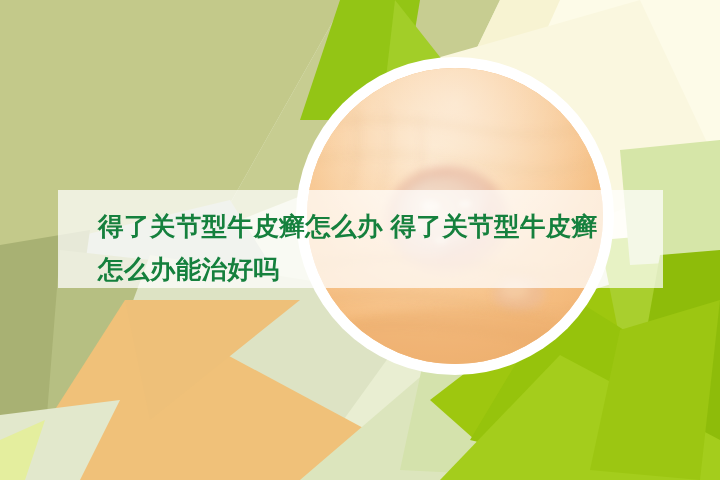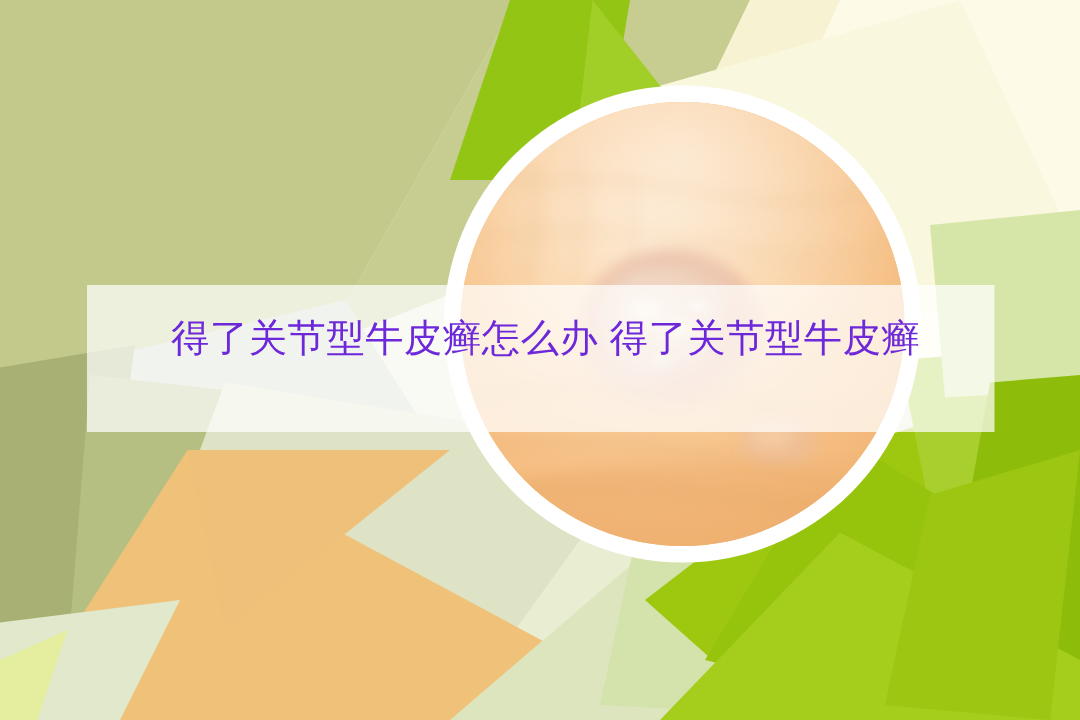--- a/index.html
+++ b/index.html
@@ -181,15 +181,15 @@
 
         <g filter="url(#soften)" opacity="0.35">
           <ellipse cx="148" cy="300" rx="170" ry="60" fill="#e8a765"></ellipse>
         </g>
       </svg>
     </div>
   </div>
 
   <div id="caption-band" style="background: rgba(255, 255, 255, 0.72);"></div>
 
-  <div id="caption-text" style="color: #6d28d9; font-size: 25.5px; font-weight: normal; margin-left: 16px;"><span>得了关节型牛皮癣怎么办 得了关节型牛皮癣</span><br></div>
+  <div id="caption-text" style="color: #15803d; font-size: 25.5px; font-weight: bold;"><span>得了关节型牛皮癣怎么办 得了关节型牛皮癣</span><br><span>怎么办能治好吗</span></div>
 
 </div>
 
 </body></html>

